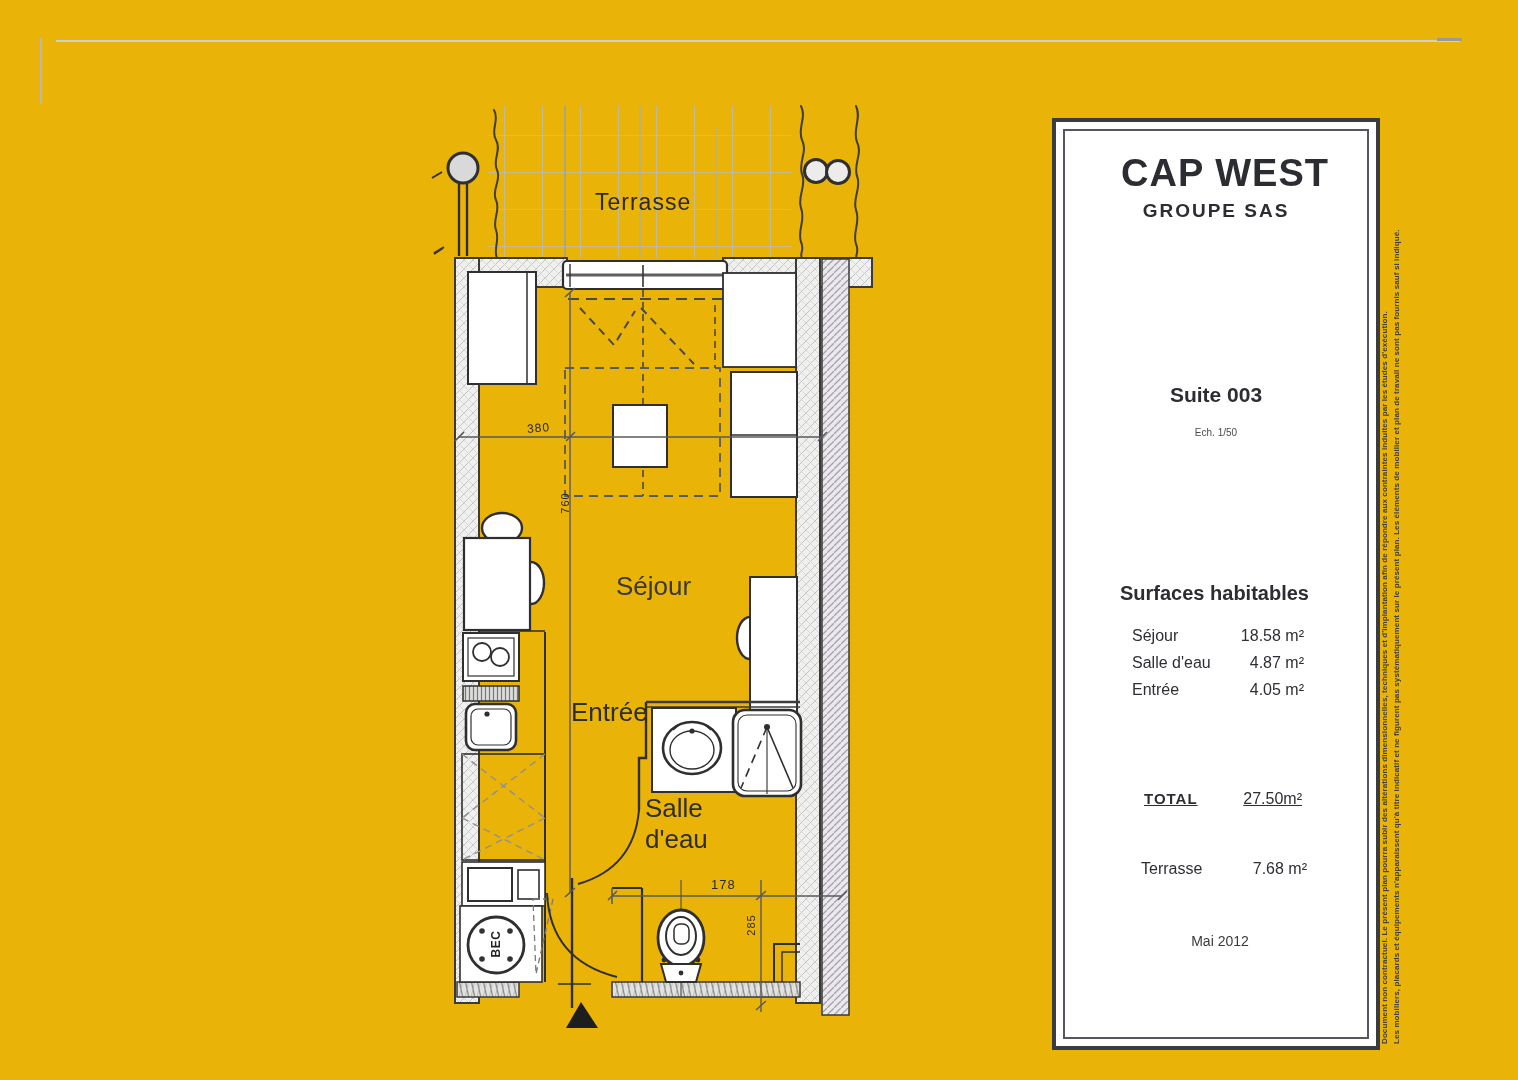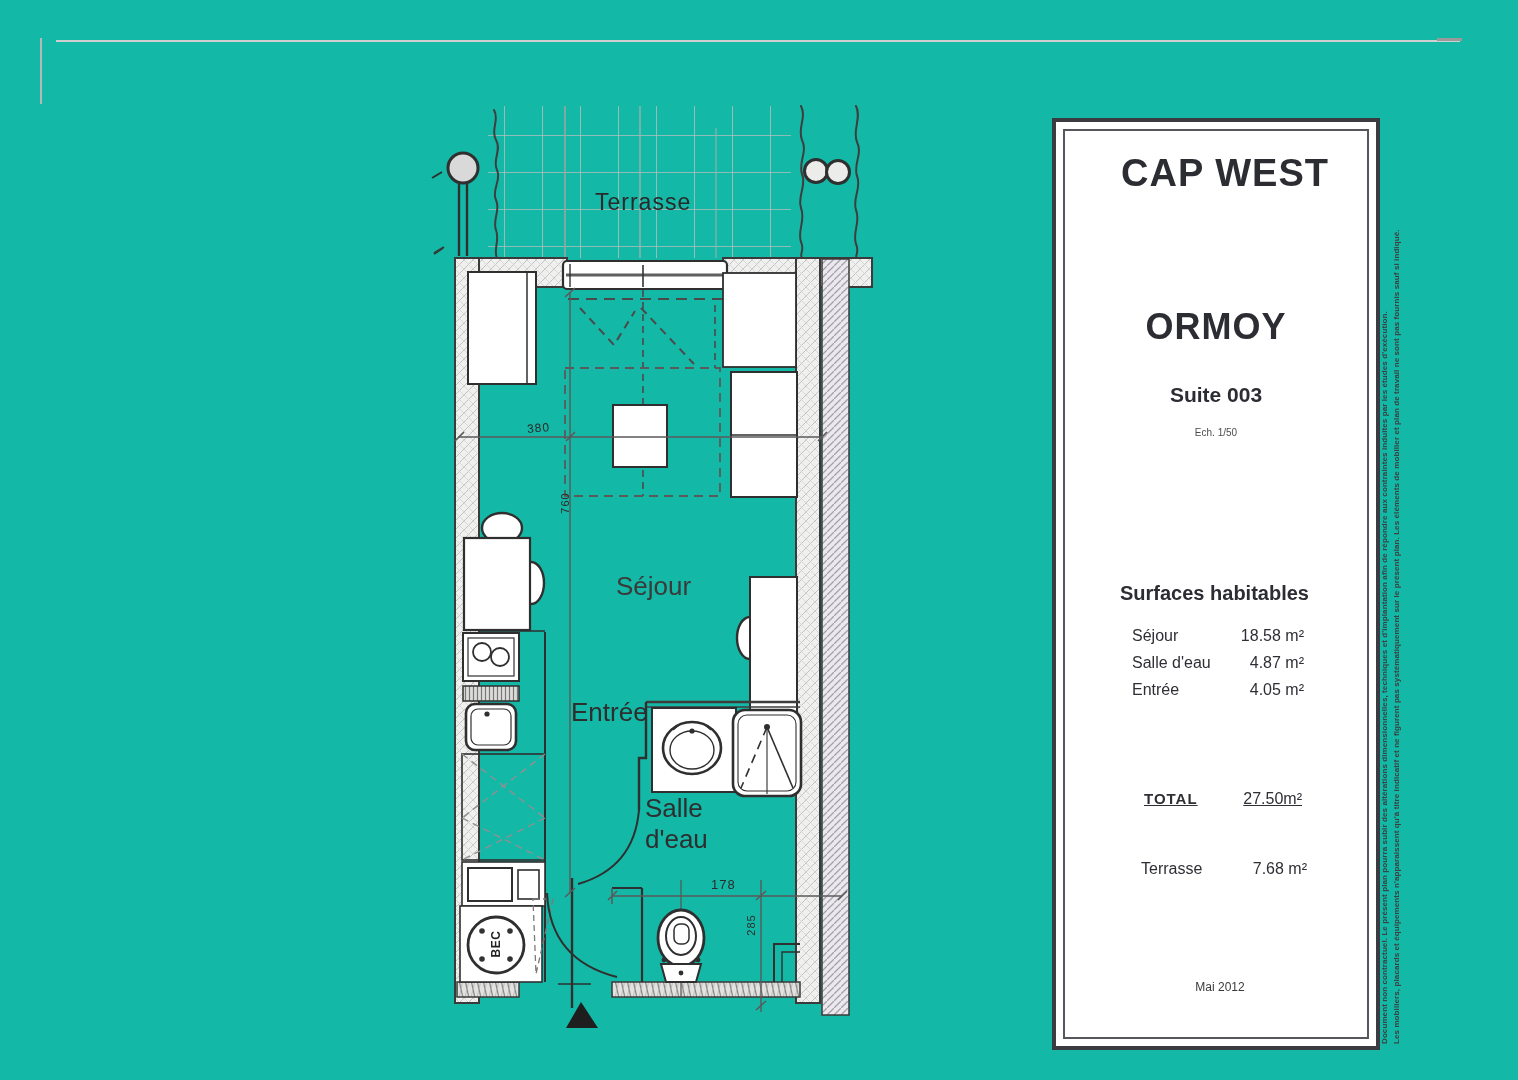--- a/index.html
+++ b/index.html
@@ -1,17 +1,17 @@
 <!DOCTYPE html>
 <html><head>
 <meta charset="utf-8">
 <style>
   html,body { margin:0; padding:0; background:#ffffff; }
   .page {
-    position:relative; width:1518px; height:1080px; background:#14b8a6;
+    position:relative; width:1518px; height:1080px; background:#eab308;
     font-family:"Liberation Sans", sans-serif; overflow:hidden;
   }
   
   .scan-top { position:absolute; left:56px; top:40px; width:1404px; height:2px; background:#cfcfcf; }
   .scan-top-dash { position:absolute; left:1437px; top:38px; width:25px; height:3px; background:#9a9a9a; }
   .scan-left { position:absolute; left:40px; top:38px; width:2px; height:66px; background:#b8b8b8; }
 
   
   .plan-svg { position:absolute; left:428px; top:98px; }
 
@@ -43,21 +43,21 @@
   .tb-suite { top:261px; font-size:21px; font-weight:bold; }
   .tb-scale { top:305px; font-size:10px; font-weight:normal; color:#4c4c4c; }
   .tb-surfaces-title { position:absolute; left:64px; top:460px; font-size:20px; font-weight:bold; color:#2c2c33; }
   .tb-rows { position:absolute; left:76px; top:505px; width:172px; }
   .tb-row { display:flex; justify-content:space-between; height:27px; font-size:16px; color:#2e2e35; }
   .tb-row .v { font-weight:normal; }
   .tb-total { position:absolute; left:88px; top:668px; width:158px; display:flex; justify-content:space-between; color:#2e2e35;text-decoration:underline; }
   .tb-total .k { font-size:15px; font-weight:bold; letter-spacing:1px; }
   .tb-total .v { font-size:16px;text-align:right; }
   .tb-terr { position:absolute; left:85px; top:738px; width:166px; display:flex; justify-content:space-between; font-size:16px; color:#2e2e35; }
-  .tb-date { top:858px; font-size:12px; color:#3a3a3a;margin-left:8px; }
+  .tb-date { top:811px; font-size:14px; color:#3a3a3a;margin-left:8px; }
 
   
   .disclaimer { position:absolute; left:1379px; top:1044px; width:912px; height:27px;
                 transform:rotate(-90deg); transform-origin:0 0;
                 font-size:8px; font-weight:bold; color:#3d3d3d; line-height:12px;
                 letter-spacing:0.1px; white-space:nowrap; filter:blur(0.25px); }
 </style>
 </head>
 <body>
 
@@ -259,21 +259,21 @@
   </div>
   <div class="dim dim-380">380</div>
   <div class="dim dim-rot dim-760">760</div>
   <div class="dim dim-178">178</div>
   <div class="dim dim-rot dim-285">285</div>
   <div class="lbl-bec">BEC</div>
 
   <div class="tblock">
     <div class="tblock-inner"></div>
     <div class="tb tb-company">CAP WEST</div>
-    <div class="tb tb-project">ORMOY</div>
+    <div class="tb tb-companysub">GROUPE SAS</div>
     <div class="tb tb-suite">Suite 003</div>
     <div class="tb tb-scale">Ech. 1/50</div>
 
     <div class="tb-surfaces-title">Surfaces habitables</div>
     <div class="tb-rows">
       <div class="tb-row">
         <span class="k">Séjour</span>
         <span class="v">18.58 m²</span>
       </div>
       <div class="tb-row">

